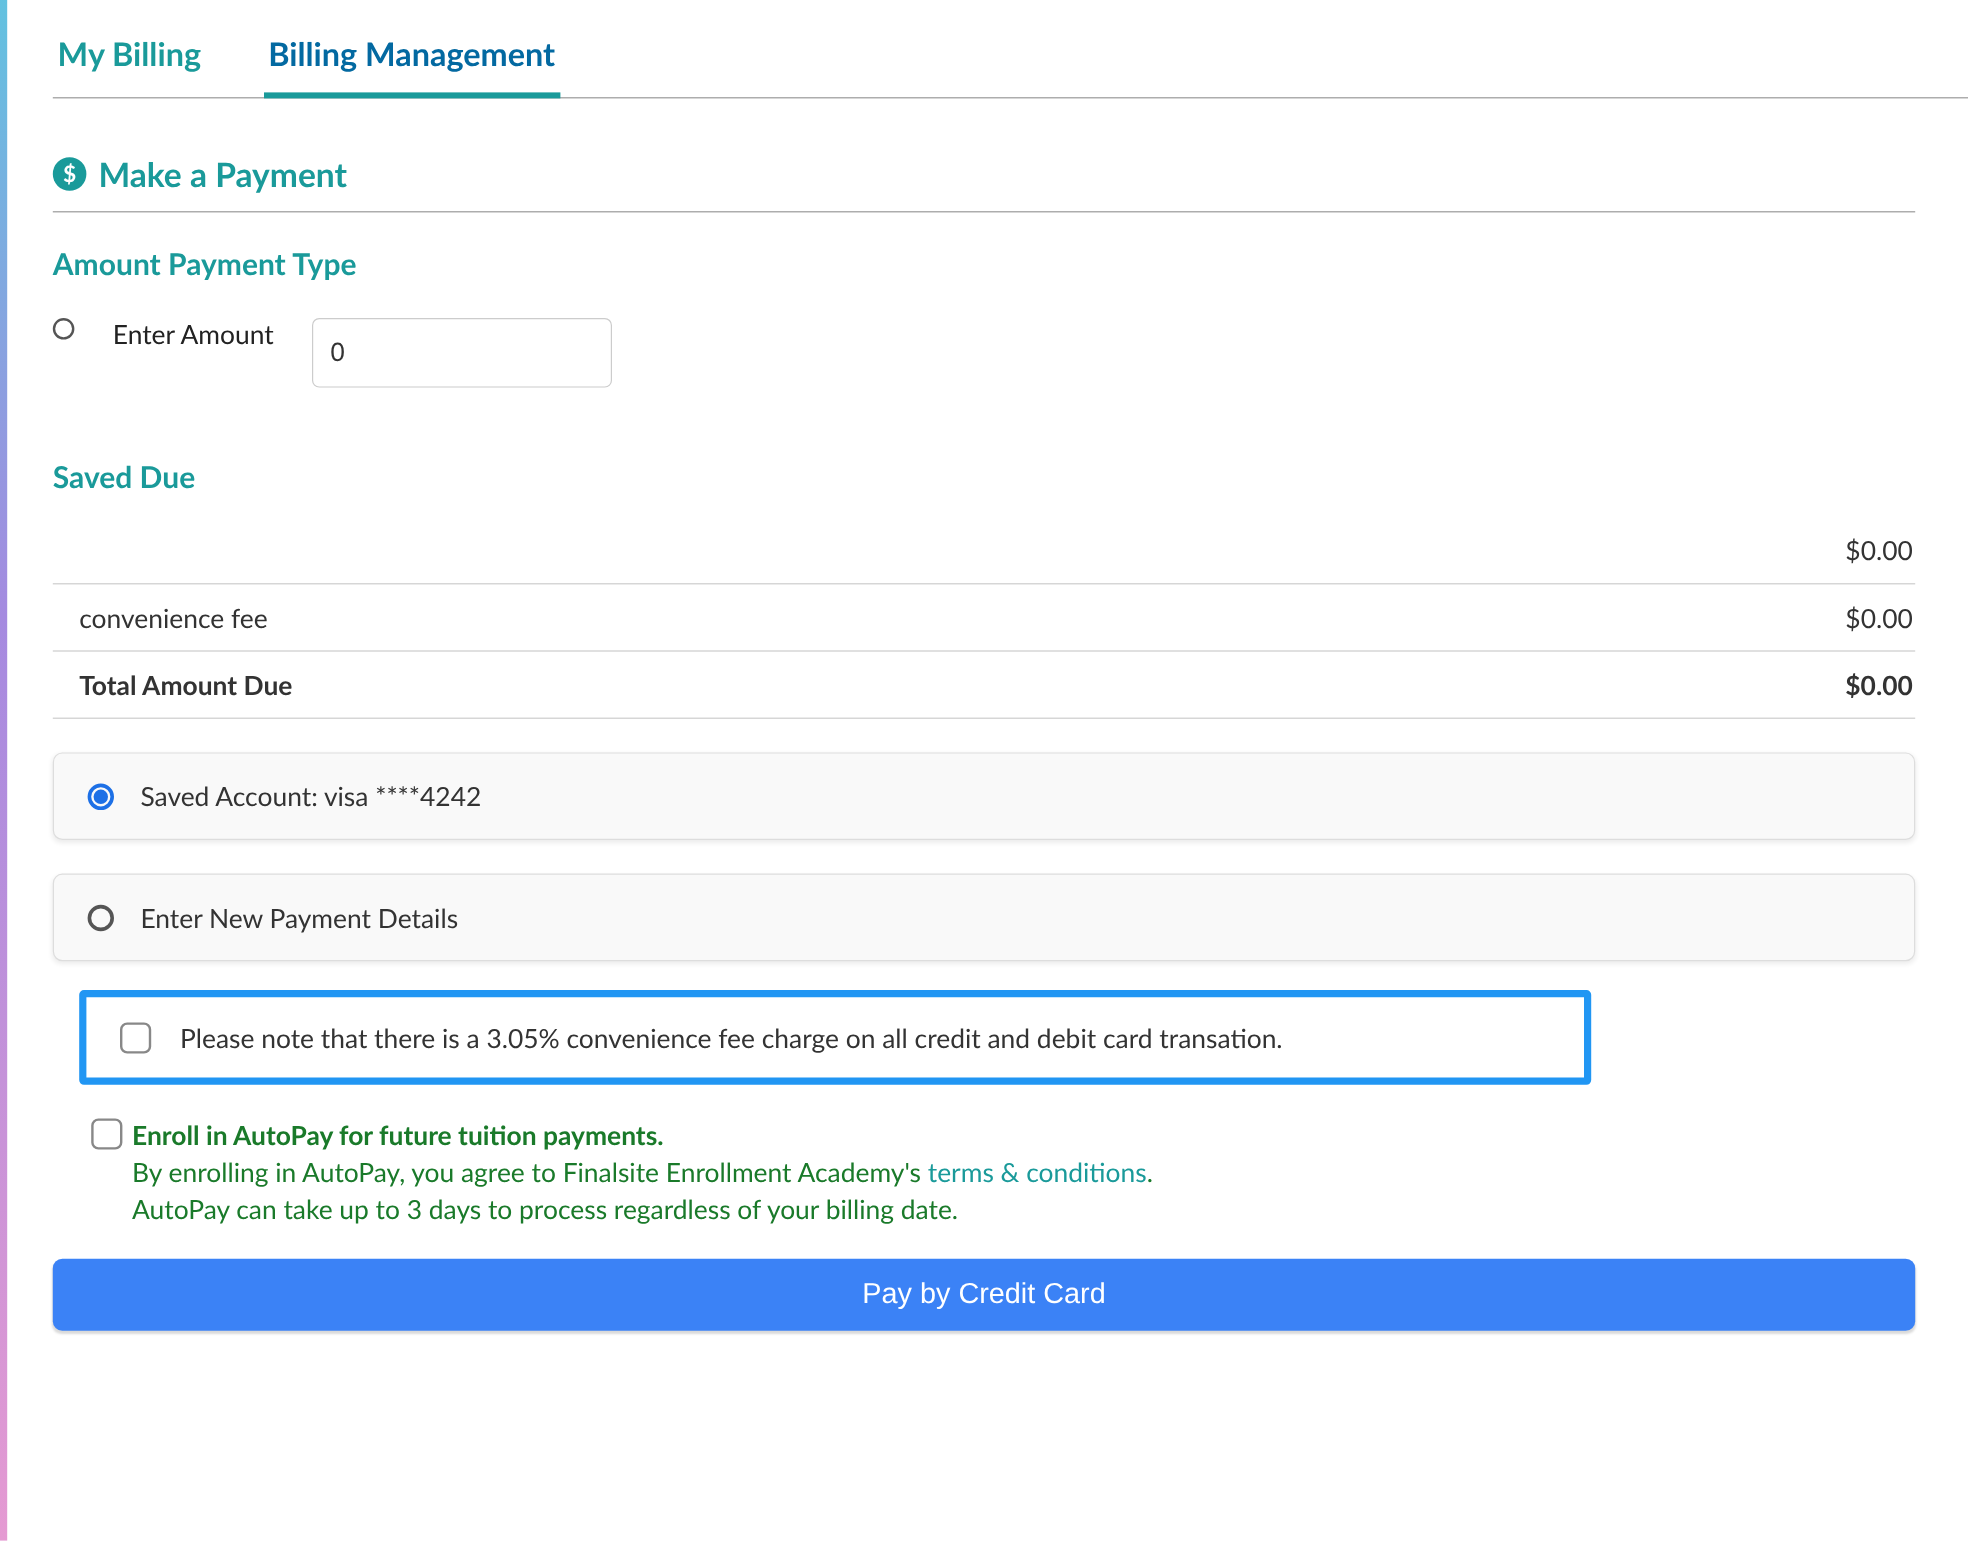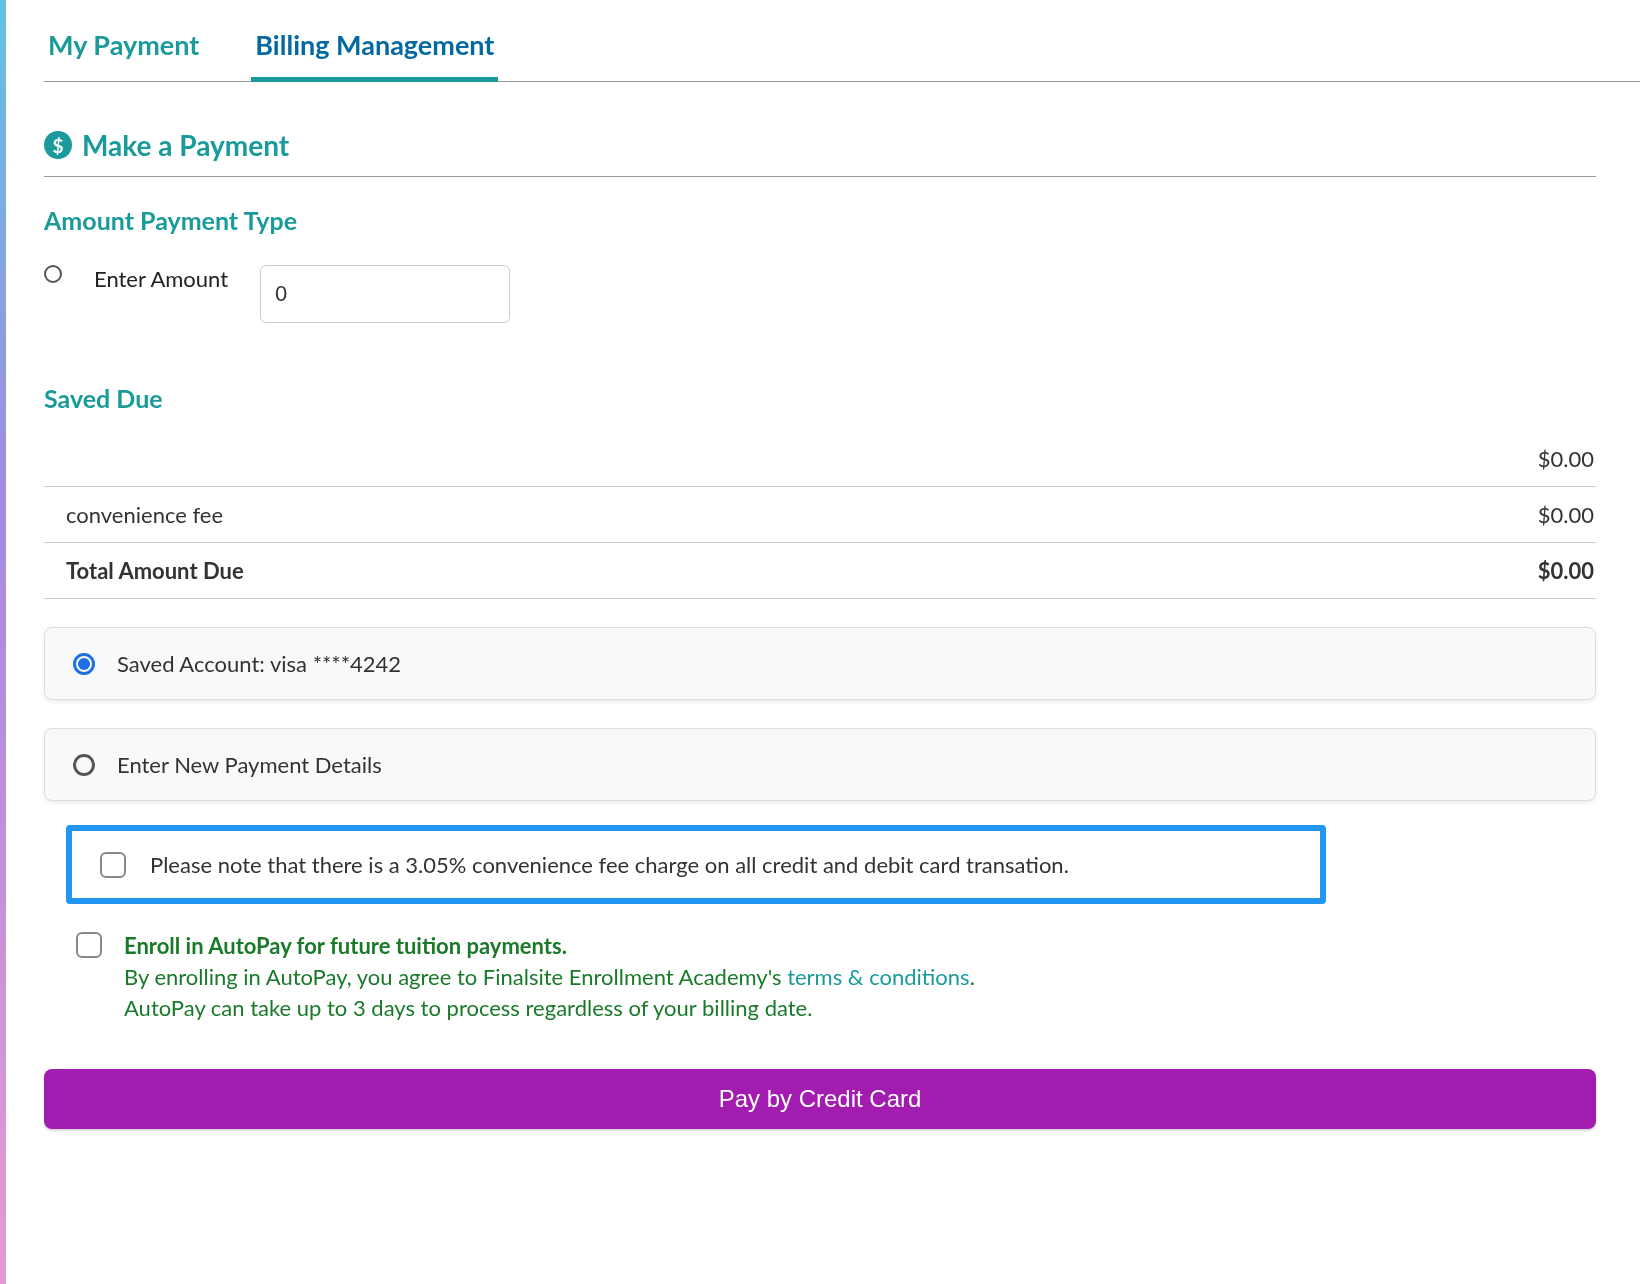--- a/index.html
+++ b/index.html
@@ -170,51 +170,51 @@
   .checkbox-empty {
     width: 26px; height: 26px;
     border: 2px solid #888;
     border-radius: 6px;
     display: inline-block;
     background: #fff;
   }
   
   .autopay-block {
     display: flex;
-    gap: 22px;
+    gap: 8px;
     margin-top: 28px;
     padding-left: 32px;
     font-size: 22px;
   }
   .autopay-text p { margin: 0 0 4px 0; color: #1a7a2a; }
   .autopay-title { font-weight: 700; color: #1a7a2a; }
   .terms-link { color: #1a9a9a; cursor: pointer; }
   
   .pay-button {
-    margin-top: 44px;
+    margin-top: 24px;
     width: 100%;
     height: 60px;
     border: none;
     border-radius: 8px;
-    background: #a21caf;
+    background: #3b82f6;
     color: #fff;
     font-size: 24px;
     cursor: pointer;
     box-shadow: 0 2px 2px rgba(0,0,0,0.15);
   }
 </style>
 </head>
 <body>
 
 <div class="outer">
   <div class="left-gradient"></div>
   <div class="content">
 
     <div class="tabs">
-      <div class="tab">My Payment</div>
+      <div class="tab">My Billing</div>
       <div class="tab active">Billing Management</div>
     </div>
 
     <div class="section">
       
       <div class="page-title-row">
         <span class="dollar-icon">$</span>
         <span class="page-title">Make a Payment</span>
       </div>
 

